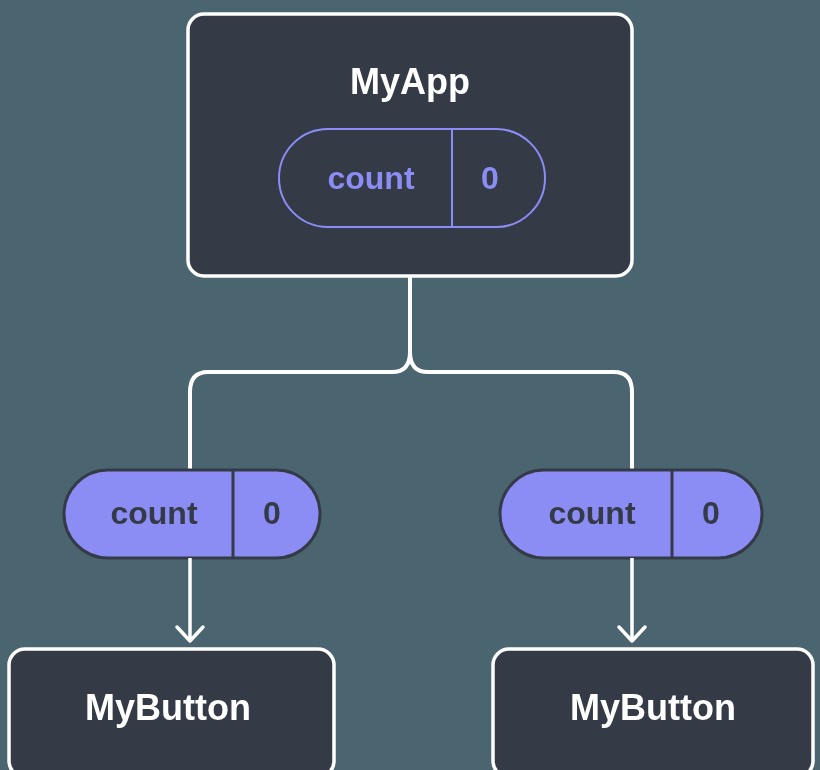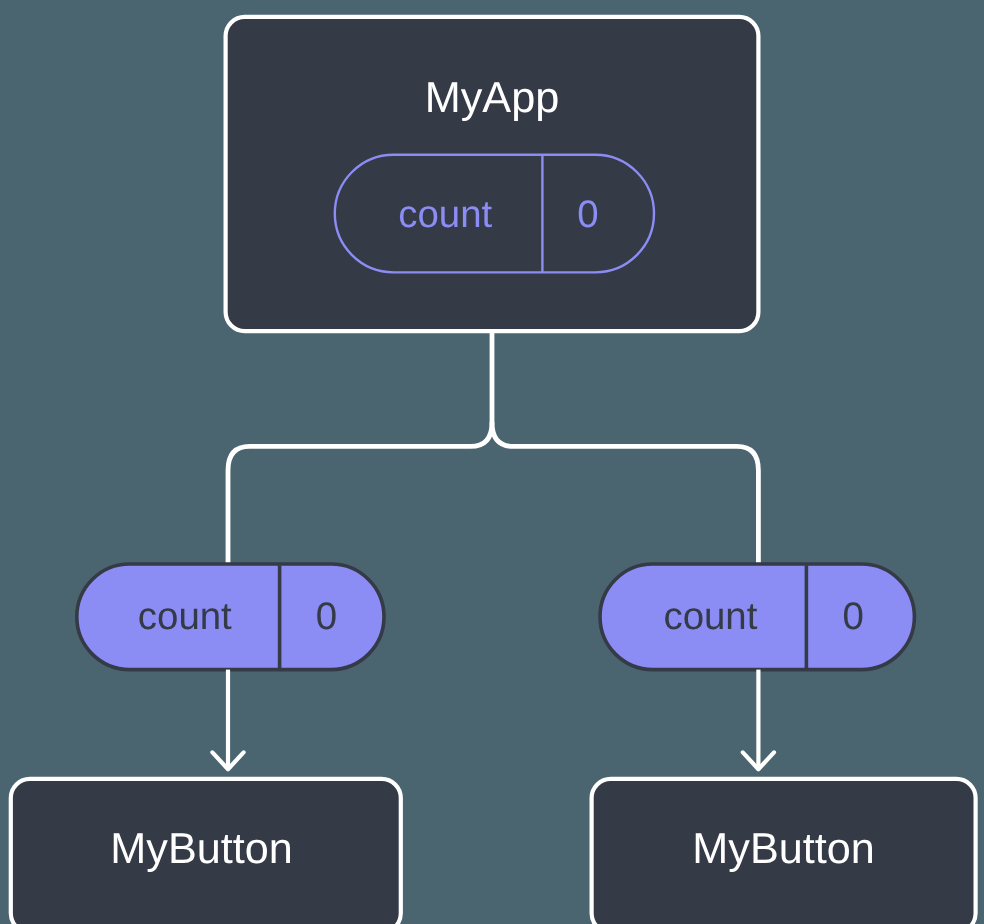--- a/index.html
+++ b/index.html
@@ -11,20 +11,21 @@
     width: 820px;
     height: 770px;
     overflow: hidden;
     font-family: "Liberation Sans", sans-serif;
     background: #4b6570;
   }
   #diagram-root {
     position: relative;
     width: 820px;
     height: 770px;
+    font-weight: bold;
   }
   svg#diagram-svg {
     display: block;
     width: 820px;
     height: 770px;
   }
   .node-box {
     fill: #343a46;
     stroke: #ffffff;
     stroke-width: 3.5;

